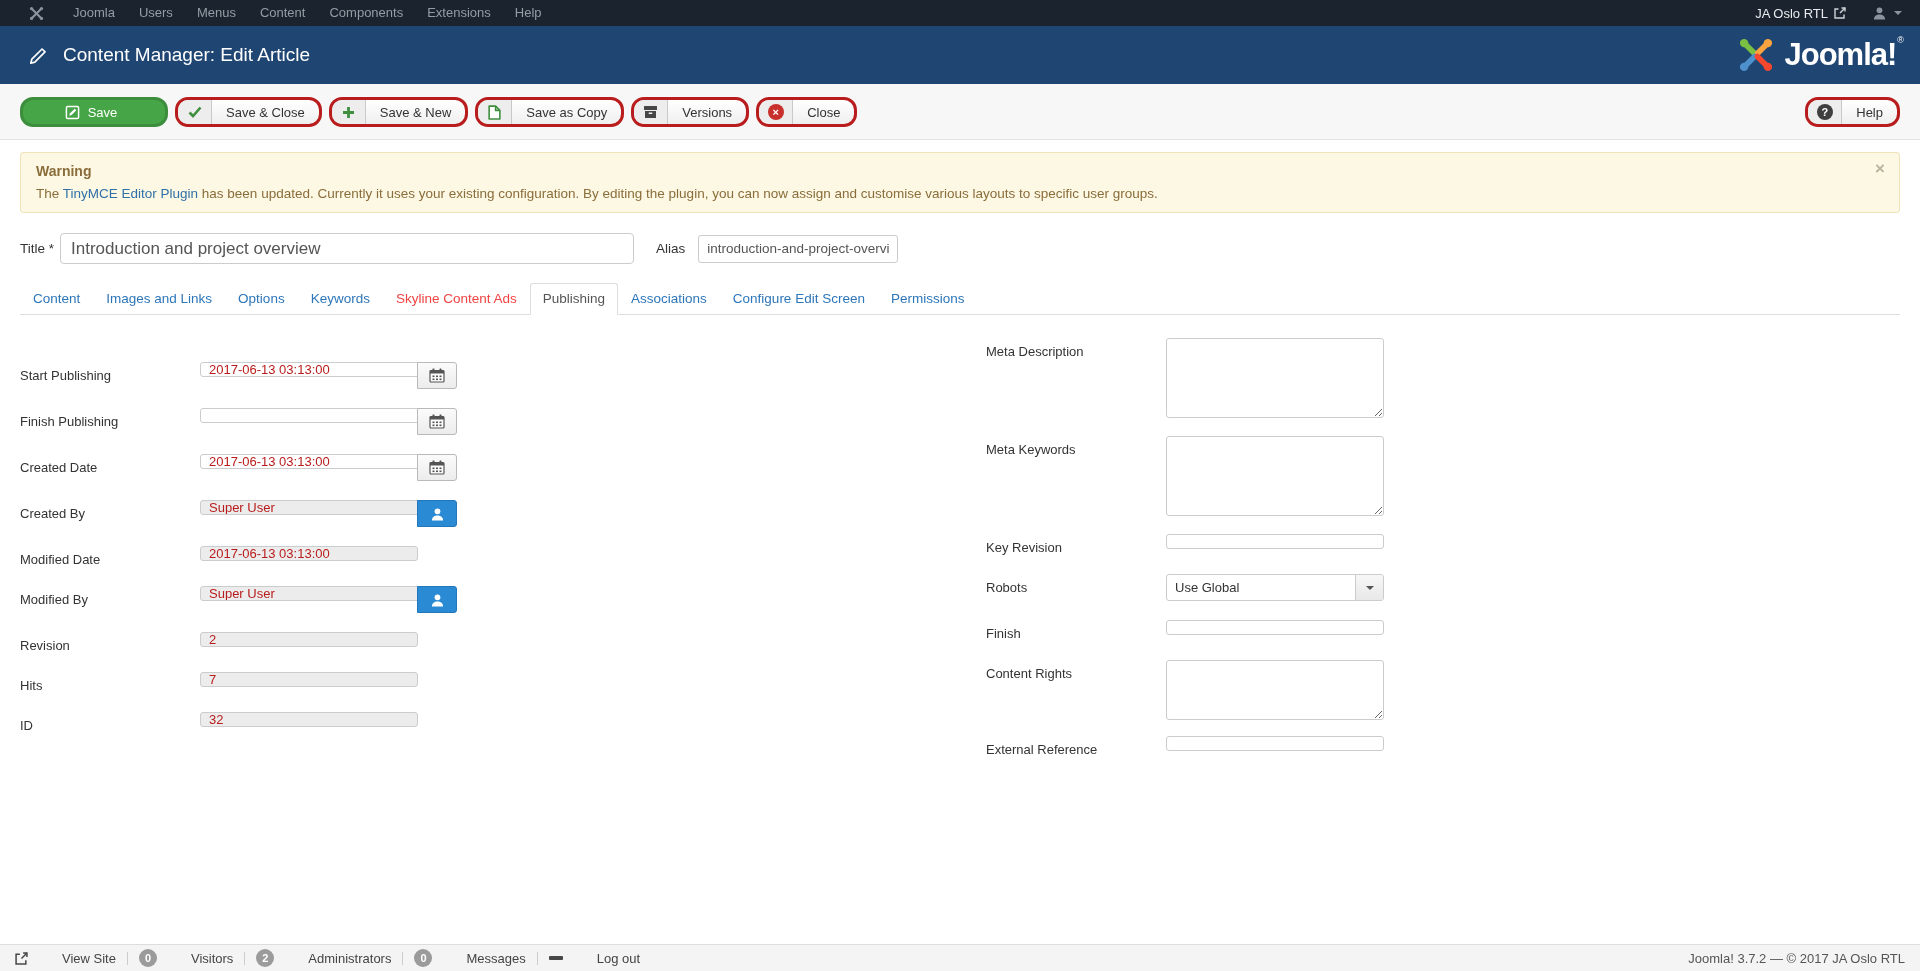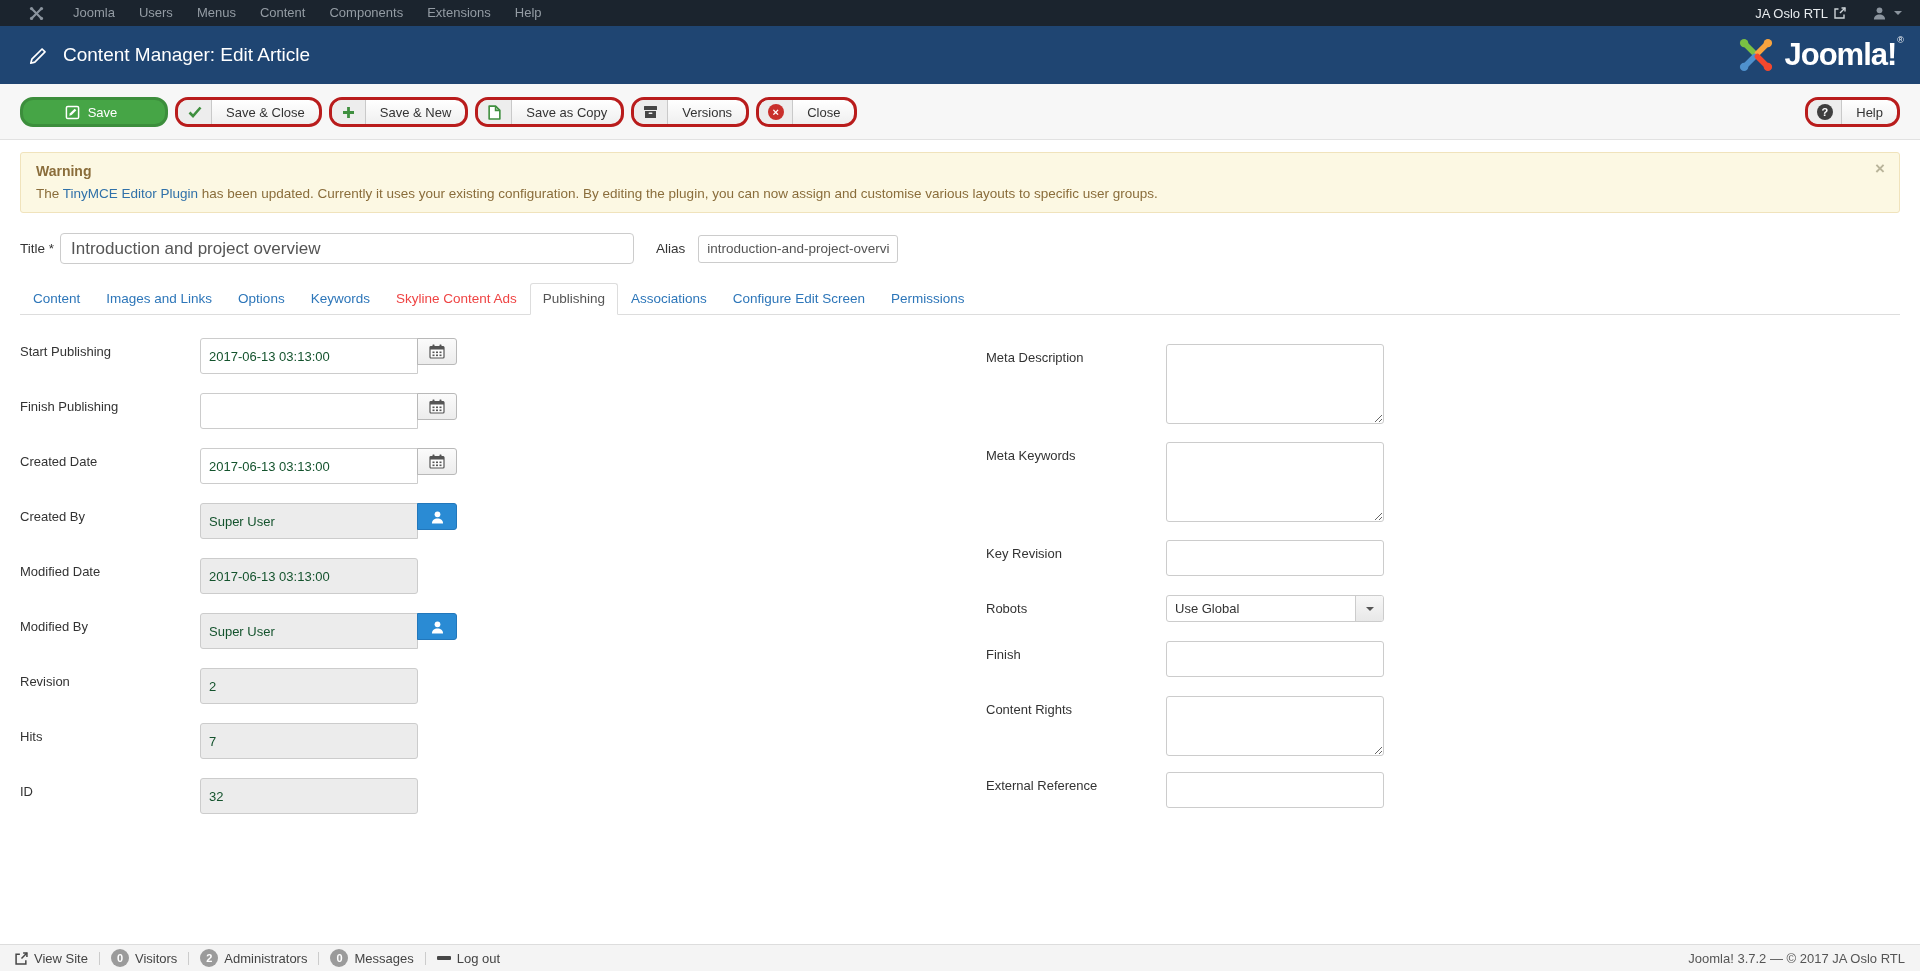--- a/index.html
+++ b/index.html
@@ -63,35 +63,35 @@
 
   
   .form-cols { display:flex; margin:23px 20px 0; align-items:center; }
   .col-left { width:966px; }
   .col-right { flex:1; }
   .frow { display:flex; margin-bottom:19px; }
   .frow.mb18 { margin-bottom:18px; }
   .frow.mb16 { margin-bottom:16px; }
   .flabel { width:180px; padding-top:6px; font-size:13px; color:#333; }
   .ctrl { display:flex; align-items:flex-start; }
-  .inp { height:36px; width:218px; border:1px solid #ccc; border-radius:3px; padding:4px 8px; font-size:13px; color:#14532d; font-family:inherit; background:#fff; }
+  .inp { height:15px; width:218px; border:1px solid #ccc; border-radius:3px; padding:4px 8px; font-size:13px; color:#b91c1c; font-family:inherit; background:#fff; }
   .inp.join { border-radius:3px 0 0 3px; }
   .inp.ro { background:#ececec; }
   .addon { height:27px; width:40px; border:1px solid #b9b9b9; margin-left:-1px; display:flex; align-items:center; justify-content:center; background:linear-gradient(#fbfbfb,#ececec); border-radius:0 3px 3px 0; cursor:pointer; padding:0; }
   .addon.user { background:#2a8bd4; border-color:#2277bb; }
   .fta { width:218px; height:80px; border:1px solid #ccc; border-radius:3px; padding:4px 8px; font-size:13px; color:#555; font-family:inherit; }
   .fta.small { height:60px; }
   .fselect { width:218px; height:27px; border:1px solid #ccc; border-radius:3px; background:#fff; display:flex; cursor:pointer; overflow:hidden; }
   .fselect .txt { flex:1; padding:5px 8px; font-size:13px; color:#333; }
   .fselect .btn { width:28px; background:linear-gradient(#f7f7f7,#e8e8e8); border-left:1px solid #ccc; display:flex; align-items:center; justify-content:center; }
   .fselect .btn .caret { width:0; height:0; border-left:4px solid transparent; border-right:4px solid transparent; border-top:4px solid #555; }
 
   
   .footer { position:absolute; left:0; right:0; bottom:0; height:27px; background:#f4f4f4; border-top:1px solid #ddd; display:flex; align-items:center; padding:0 15px; font-size:13px; color:#444; }
-  .footer .fitem { display:flex; align-items:center; cursor:pointer; }
+  .footer .fitem { display:flex; align-items:center; cursor:pointer;gap:28px; }
   .footer .ficon { color:#474747; display:flex; margin-right:6px; }
   .sep { width:1px; height:13px; background:#ccc; margin:0 11px; }
   .badge { width:18px; height:18px; border-radius:50%; background:#9b9b9b; color:#fff; font-size:11px; font-weight:bold; display:flex; align-items:center; justify-content:center; margin-right:6px; }
   .dash { width:14px; height:4px; background:#474747; border-radius:1px; margin-right:6px; }
   .version { margin-left:auto; color:#555; }
 </style>
 </head>
 <body>
 
 <div class="page">

